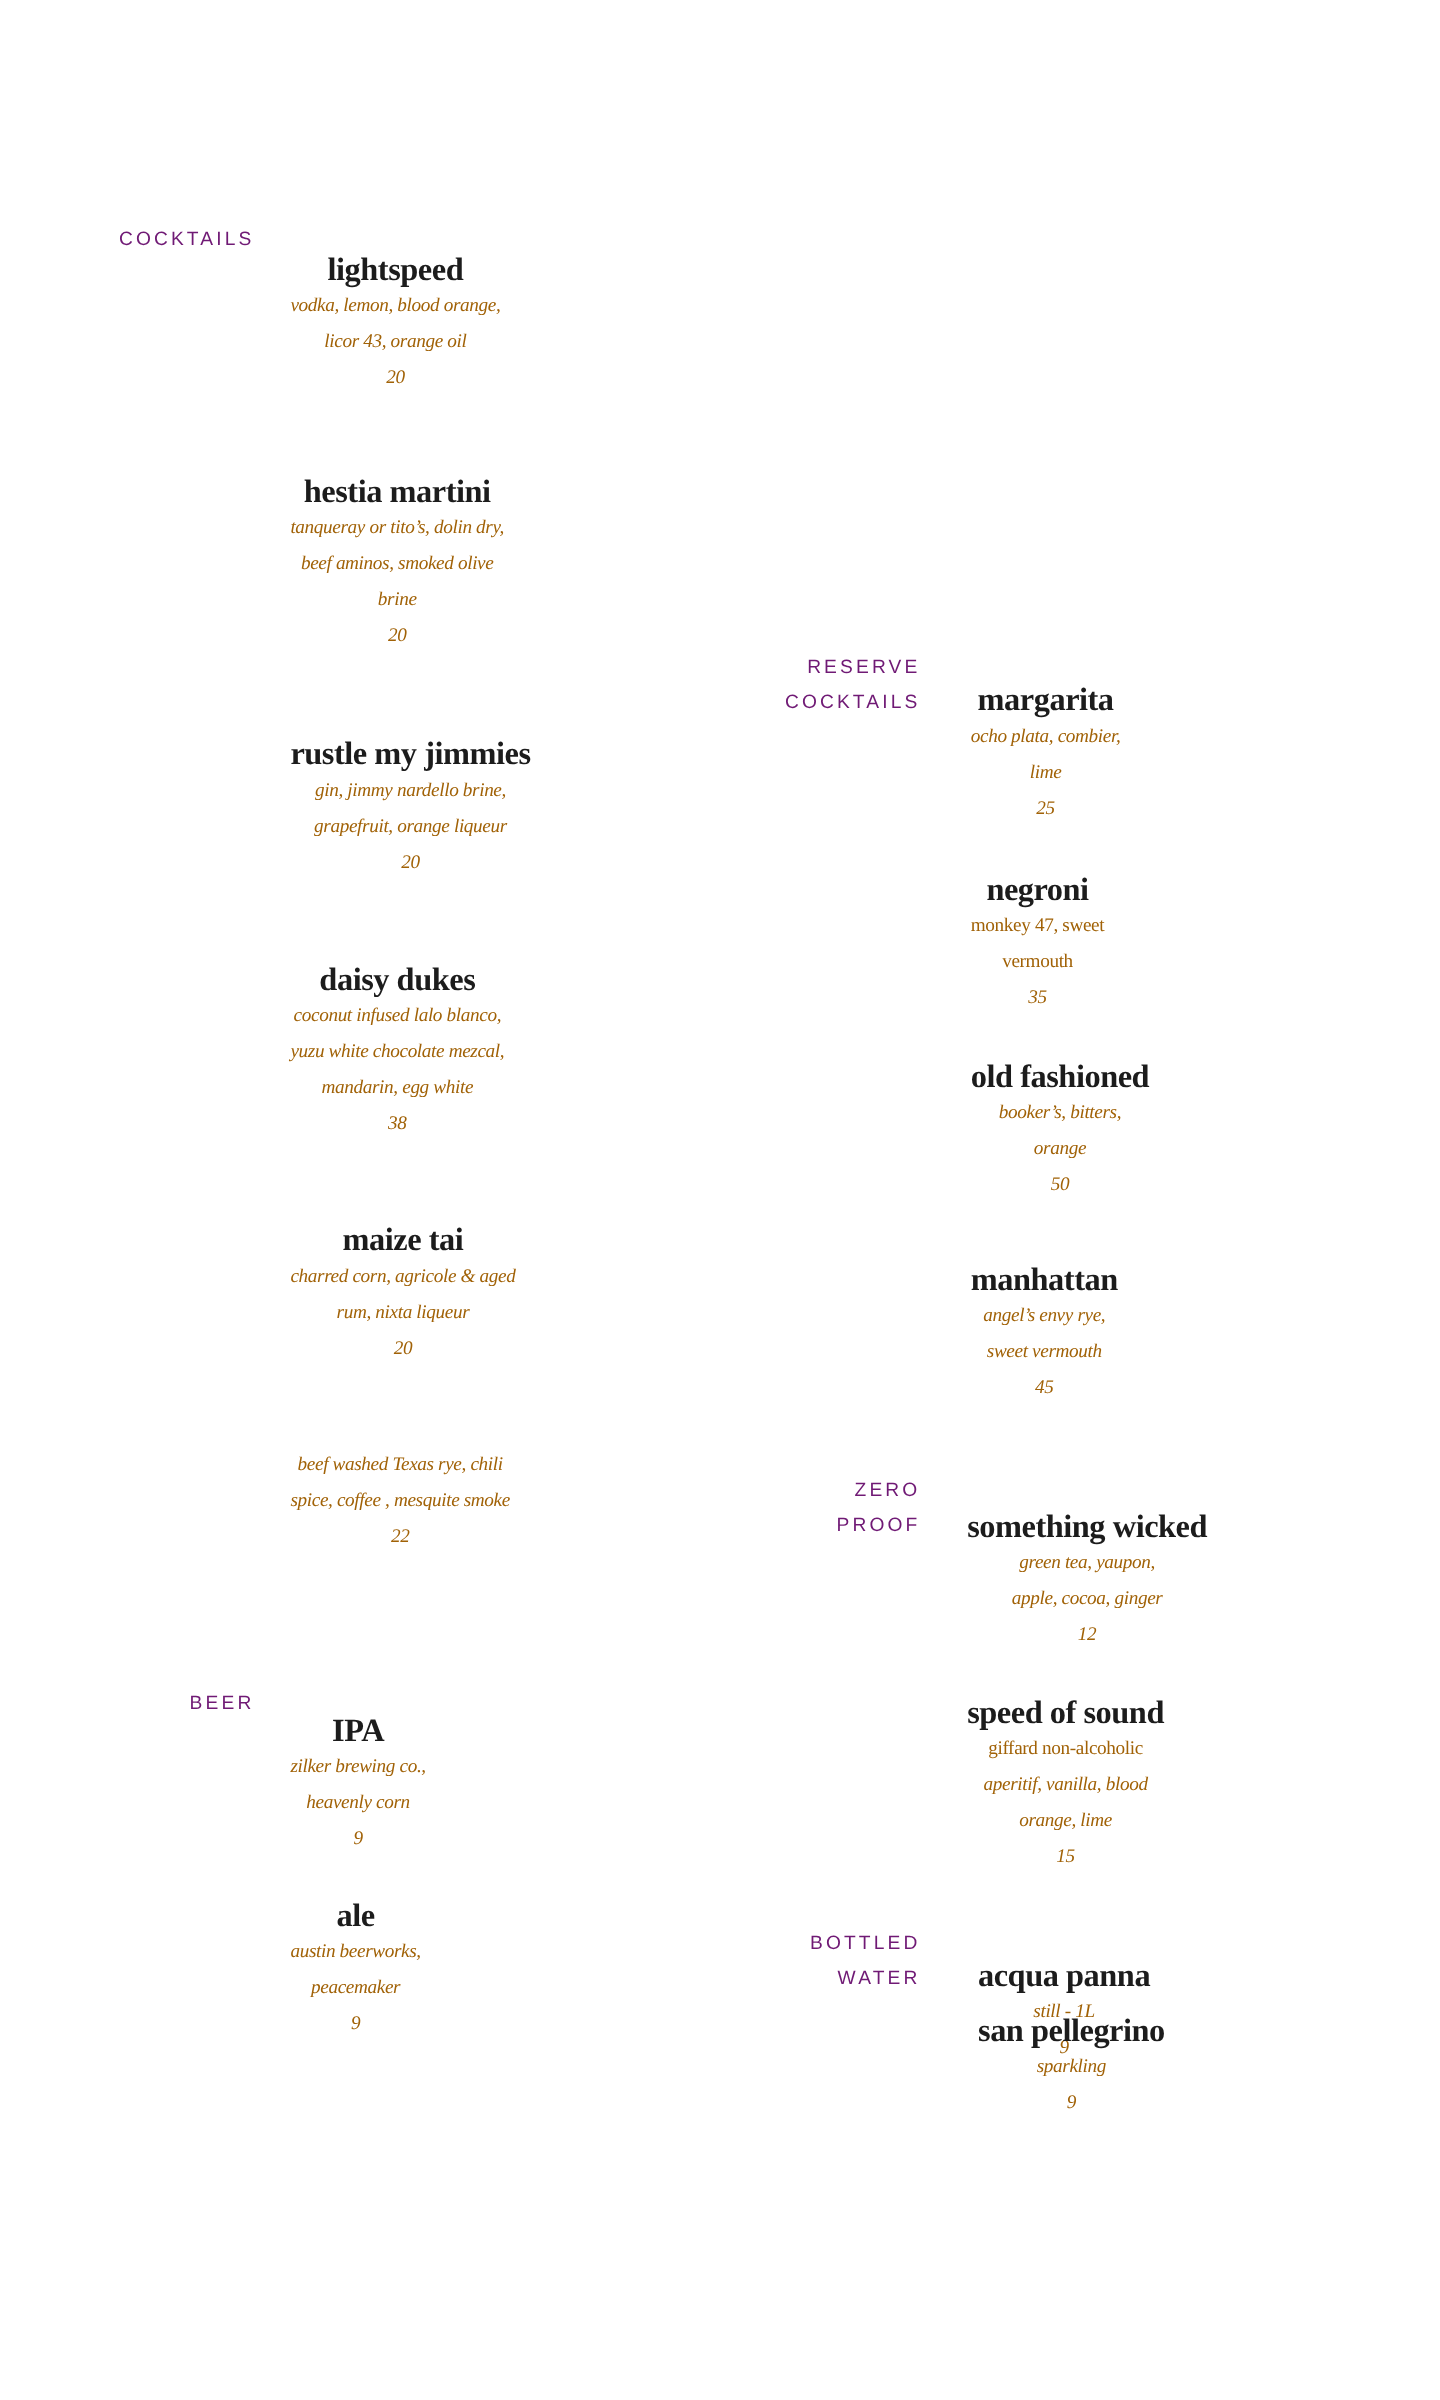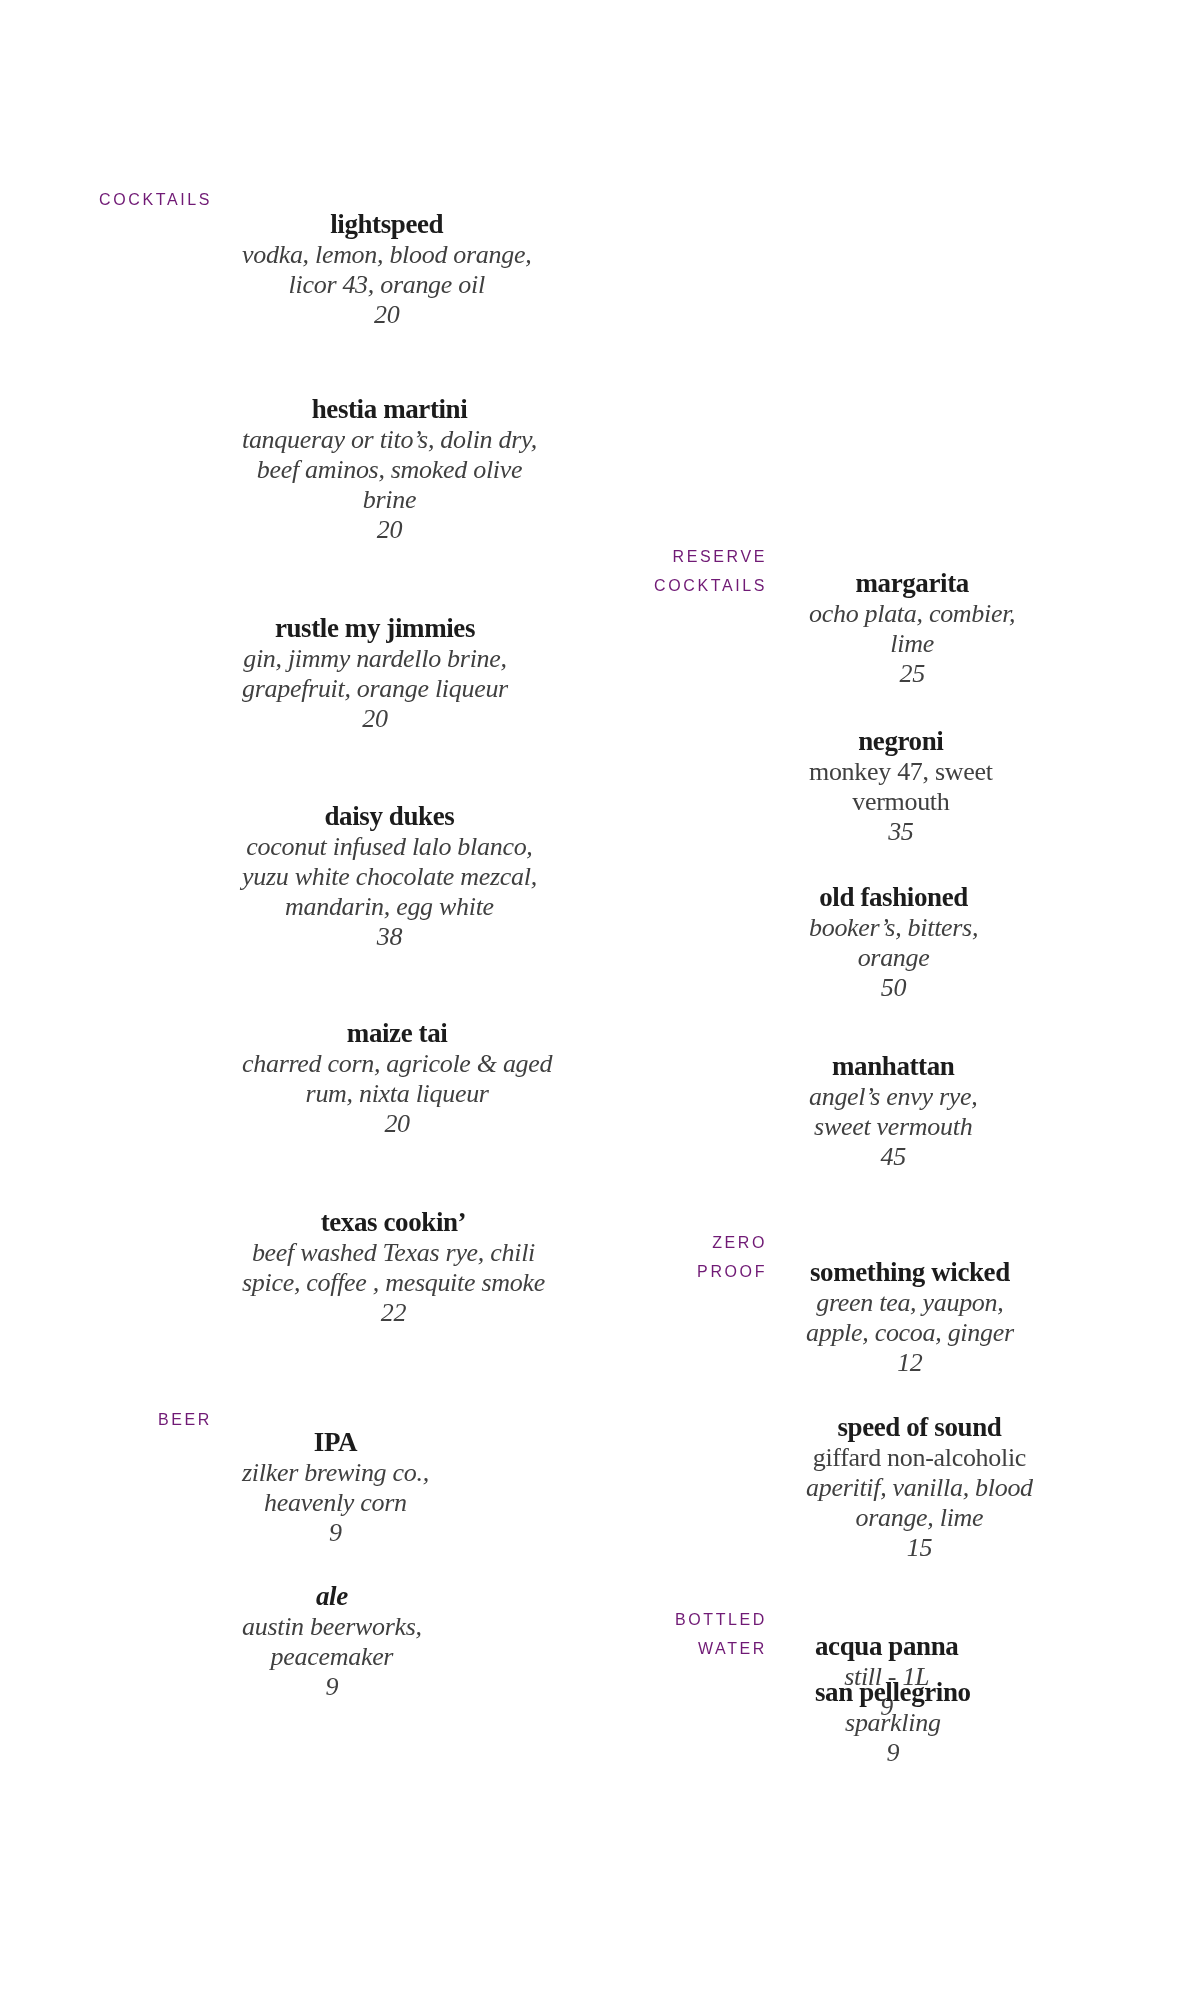--- a/index.html
+++ b/index.html
@@ -12,24 +12,24 @@
     position:absolute;text-align:right;
     font-family:"Liberation Sans", sans-serif;
     font-size:16px;line-height:29px;letter-spacing:2.6px;
     color:#701a75;white-space:nowrap;
   }
   .menu-item{position:absolute;white-space:nowrap;text-align:center;}
   .item-name{
     font-weight:700;font-size:27px;line-height:32px;
     letter-spacing:-0.4px;color:#1c1c1c;
   }
-  .italic-title .item-name{font-style:italic;}
+  .italic-title .item-name{}
   .desc-line,.item-price{
-    font-style:italic;font-size:26px;line-height:30px;
-    letter-spacing:-0.3px;color:#404040;
+    font-style:italic;font-size:16px;line-height:30px;
+    letter-spacing:-0.3px;color:#a16207;
   }
   .roman{font-style:normal;}
 </style>
 </head>
 <body>
 
 <div class="section-label" style="top:185px;right:988px;">
   <div>COCKTAILS</div>
 </div>
 
@@ -83,21 +83,20 @@
 </div>
 
 <div class="menu-item" style="left:242px;top:1017px;">
   <div class="item-name">maize tai</div>
   <div class="desc-line">charred corn, agricole &amp; aged</div>
   <div class="desc-line">rum, nixta liqueur</div>
   <div class="item-price">20</div>
 </div>
 
 <div class="menu-item" style="left:242px;top:1206px;">
-  <div class="item-name">texas cookin’</div>
   <div class="desc-line">beef washed Texas rye, chili</div>
   <div class="desc-line">spice, coffee , mesquite smoke</div>
   <div class="item-price">22</div>
 </div>
 
 <div class="menu-item" style="left:242px;top:1426px;">
   <div class="item-name">IPA</div>
   <div class="desc-line">zilker brewing co.,</div>
   <div class="desc-line">heavenly corn</div>
   <div class="item-price">9</div>

